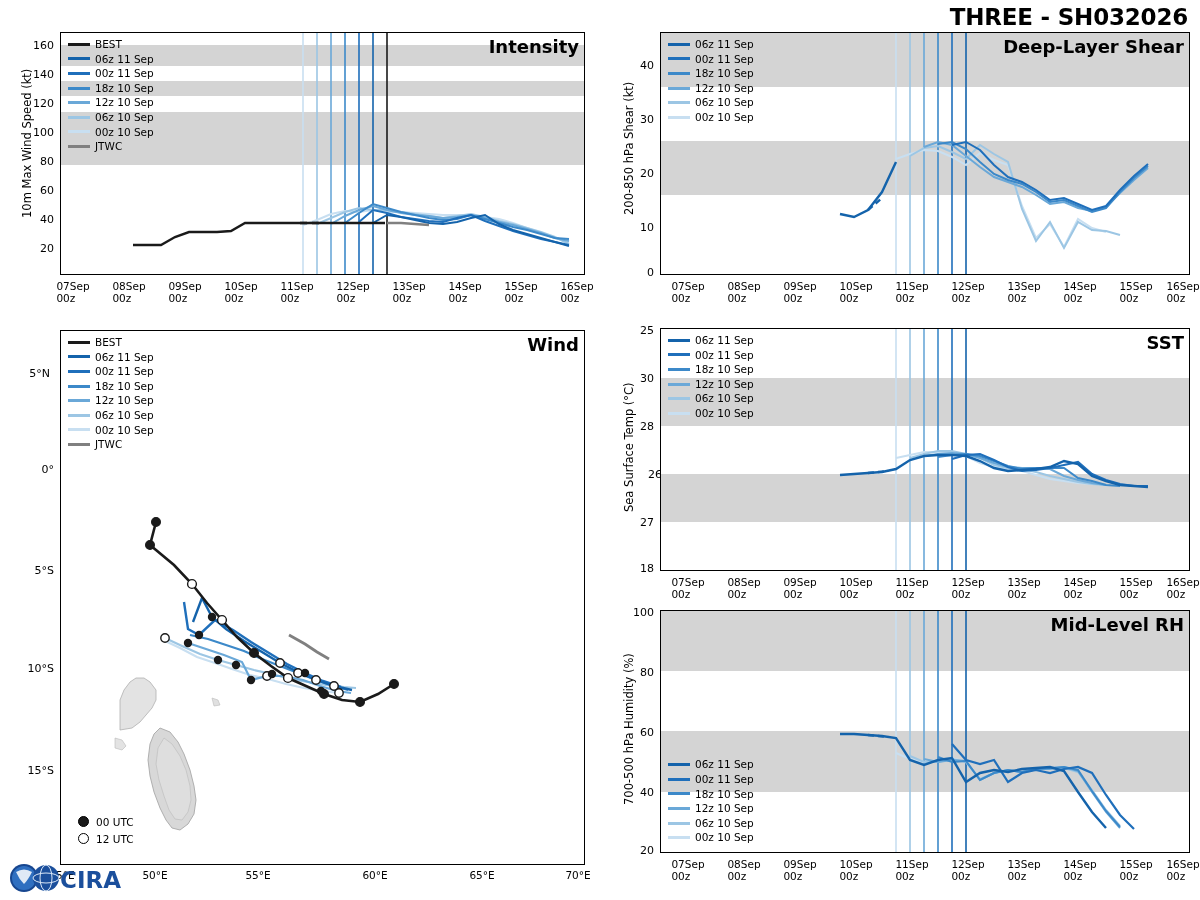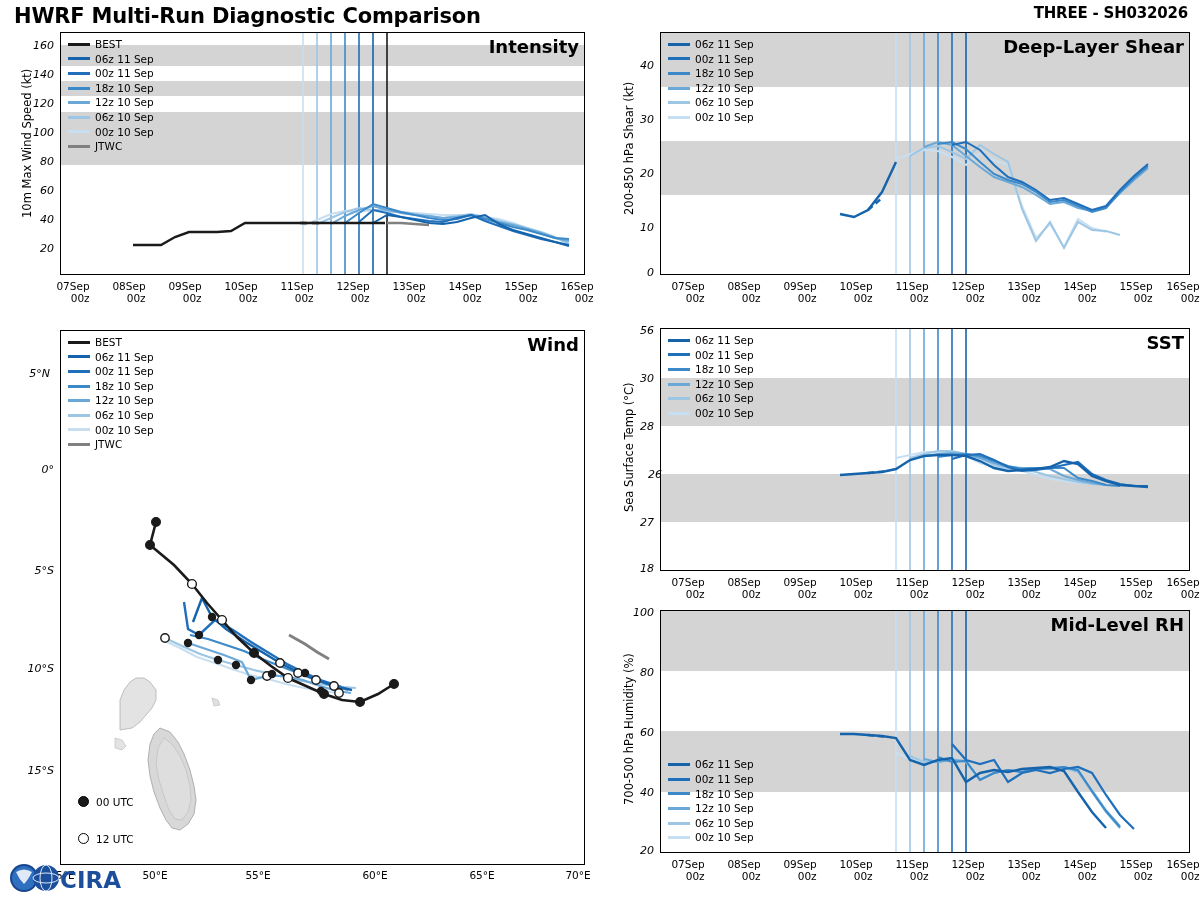--- a/index.html
+++ b/index.html
@@ -25,21 +25,21 @@
     position: absolute;
     left: 14px; top: 4px;
     font-size: 21px;
     font-weight: bold;
     letter-spacing: -0.2px;
     font-family: "DejaVu Sans", sans-serif;
   }
   .hdr-right {
     position: absolute;
     right: 12px; top: 4px;
-    font-size: 15px;
+    font-size: 23px;
     font-weight: bold;
     letter-spacing: -0.2px;
     text-align: center;
   }
   
   .panel {
     position: absolute;
     box-sizing: border-box;
   }
   .plotbox {
@@ -75,26 +75,25 @@
     position: absolute;
     transform-origin: 0 0;
     font-size: 11.5px;
     white-space: nowrap;
   }
   .ytick {
     position: absolute;
     font-size: 11px;
     text-align: right;
     transform: translateY(-50%);
-    font-style: italic;
   }
   .xtick {
     position: absolute;
     font-size: 10.5px;
-    text-align: right;
+    text-align: left;
     line-height: 12px;
     transform: translateX(-50%);
     white-space: pre-line;
   }
   
   .legend {
     position: absolute;
     z-index: 25;
     font-size: 10.5px;
     line-height: 14.6px;
@@ -115,21 +114,20 @@
   .trk-legend .row { height: 14.6px; }
   .dotlegend {
     position: absolute;
     font-size: 10.5px;
     z-index: 25;
   }
   .dotlegend .row {
     display: flex;
     align-items: center;
     height: 17px;
-    margin-top: 20px;
   }
   .dotlegend .dot {
     width: 9px; height: 9px;
     border-radius: 50%;
     border: 1.3px solid #000;
     margin-right: 7px;
   }
   .dotlegend .dot.filled { background: #1a1a1a; }
   .dotlegend .dot.open { background: #fff; }
   
@@ -138,21 +136,20 @@
     left: 8px; bottom: 2px;
     width: 120px; height: 44px;
     z-index: 40;
   }
 </style>
 </head>
 <body>
 
 <div class="page">
 
-  <div class="hdr-left">HWRF Multi-Run Diagnostic Comparison</div>
   <div class="hdr-right">THREE - SH032026</div>
 
   <div class="panel" id="p-intensity" style="left:60px; top:32px; width:525px; height:243px;">
     <div class="plotbox">
       <div class="band" style="top:36.1%; height:18.7%"></div>
       <div class="band" style="top:45.2%; height:0%"></div>
     </div>
     <div class="panel-title">Intensity</div>
     <svg class="overlay" viewBox="0 0 525 243" preserveAspectRatio="none">
 
@@ -487,21 +484,21 @@
           <span class="swatch" style="background:#9cc6e4"></span>
           <span class="lbl">06z 10 Sep</span>
         </div>
       <div class="row">
           <span class="swatch" style="background:#c8dff1"></span>
           <span class="lbl">00z 10 Sep</span>
         </div>
     </div>
   </div>
   <div class="ylab" style="left:622px; top:512px; transform: rotate(-90deg);">Sea Surface Temp (°C)</div>
-  <div class="ytick" style="left:630px; top:330px; width:24px;">56</div>
+  <div class="ytick" style="left:630px; top:330px; width:24px;">25</div>
   <div class="ytick" style="left:630px; top:378px; width:24px;">30</div>
   <div class="ytick" style="left:630px; top:426px; width:24px;">28</div>
   <div class="ytick" style="left:638px; top:474px; width:24px;">26</div>
   <div class="ytick" style="left:630px; top:522px; width:24px;">27</div>
   <div class="ytick" style="left:630px; top:568px; width:24px;">18</div>
   <div class="xtick" style="left:688px; top:576px;">07Sep
 00z</div>
   <div class="xtick" style="left:744px; top:576px;">08Sep
 00z</div>
   <div class="xtick" style="left:800px; top:576px;">09Sep

